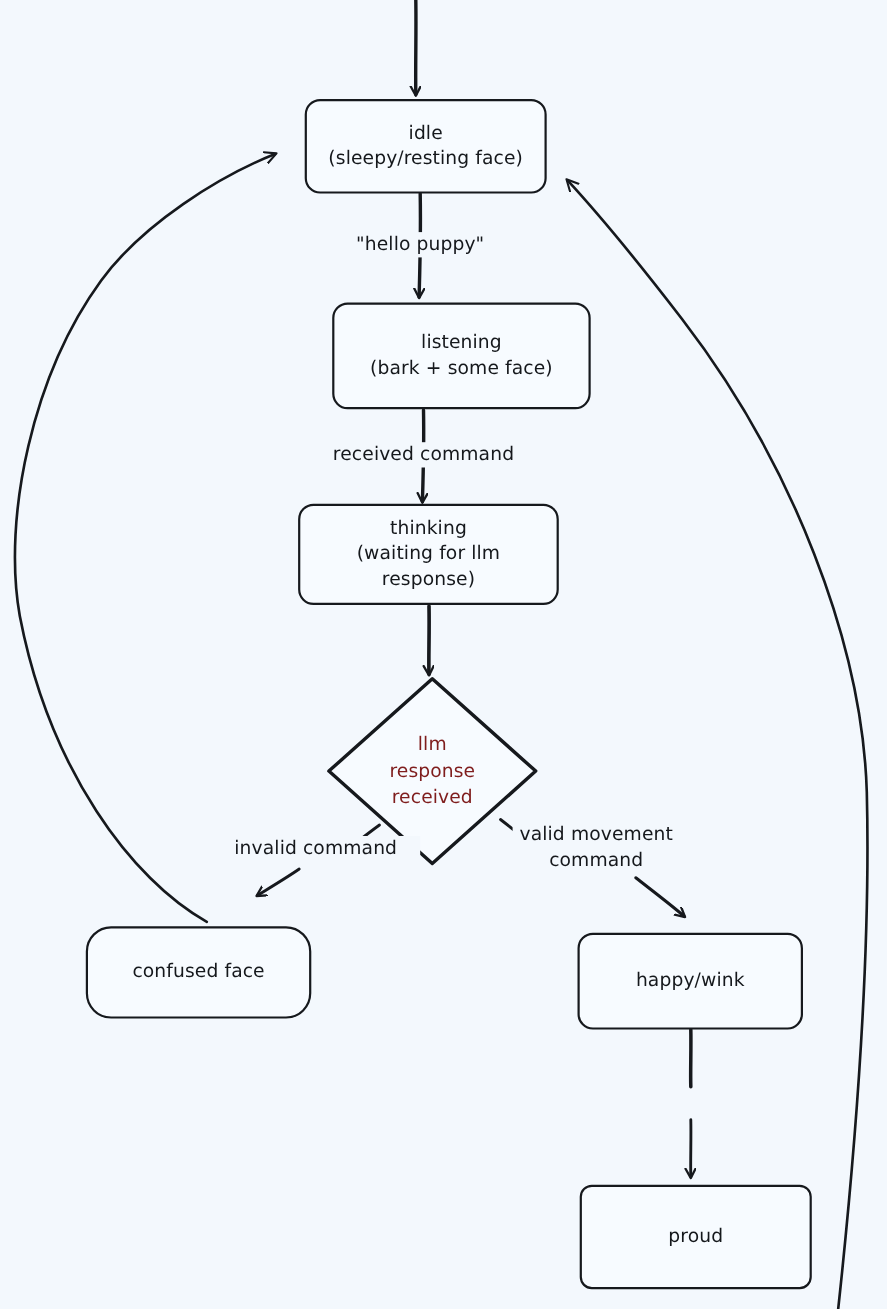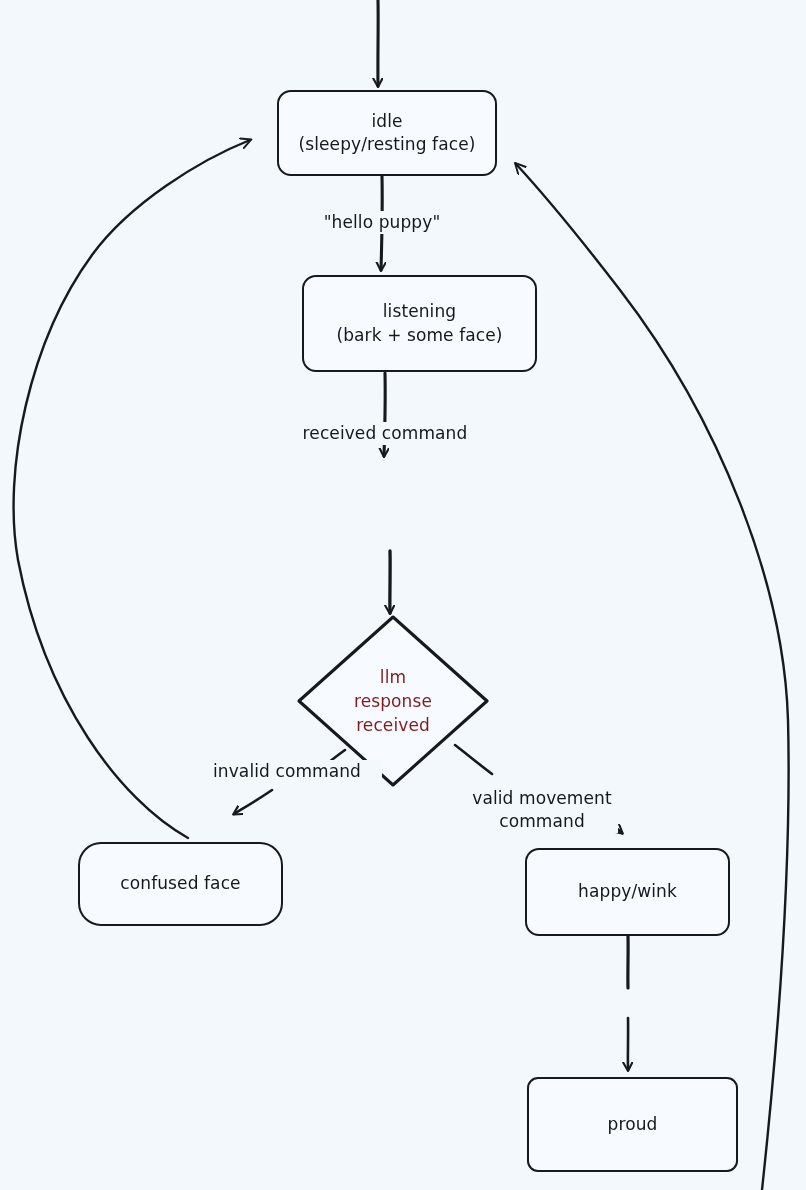--- a/index.html
+++ b/index.html
@@ -127,20 +127,25 @@
   <div class="node" style="left:277px; top:90px; width:220px; height:86px;">
     <span>idle
 (sleepy/resting face)</span>
   </div>
 
   <div class="node" style="left:270px; top:275px; width:235px; height:97px;margin-left:32px;">
     <span>listening
 (bark + some face)</span>
   </div>
 
+  <div class="node" style="left:271px; top:458px; width:237px; height:92px;">
+    <span>thinking
+(waiting for llm
+response)</span>
+  </div>
 
   <div class="diamond-wrap" style="left:295px; top:613px; width:196px; height:176px;">
     <svg class="diamond-shape" viewBox="0 0 196 176" preserveAspectRatio="none">
       <path d="M98,4 L192,88 L98,172 L4,88 Z" fill="#f7fbff" stroke="#16191d" stroke-width="3.1" stroke-linejoin="round"></path>
     </svg>
     <span class="diamond-label">llm
 response
 received</span>
   </div>
 
@@ -151,21 +156,21 @@
   <div class="node" style="left:525px; top:848px; width:205px; height:88px;">
     <span>happy/wink</span>
   </div>
 
   <div class="node" style="left:527px; top:1077px; width:211px; height:95px;border-radius:11px;">
     <span>proud</span>
   </div>
 
   <div class="edge-label" style="left:296px; top:211px; width:172px;">"hello puppy"</div>
 
-  <div class="edge-label" style="left:287px; top:402px; width:196px;margin-top:20px;">received command</div>
+  <div class="edge-label" style="left:287px; top:402px; width:196px;">received command</div>
 
   <div class="edge-label" style="left:192px; top:760px; width:190px;">invalid command</div>
 
-  <div class="edge-label" style="left:466px; top:787px; width:152px;">valid movement
+  <div class="edge-label" style="left:466px; top:748px; width:152px;">valid movement
 command</div>
 
 
 </div>
 
 </body></html>

